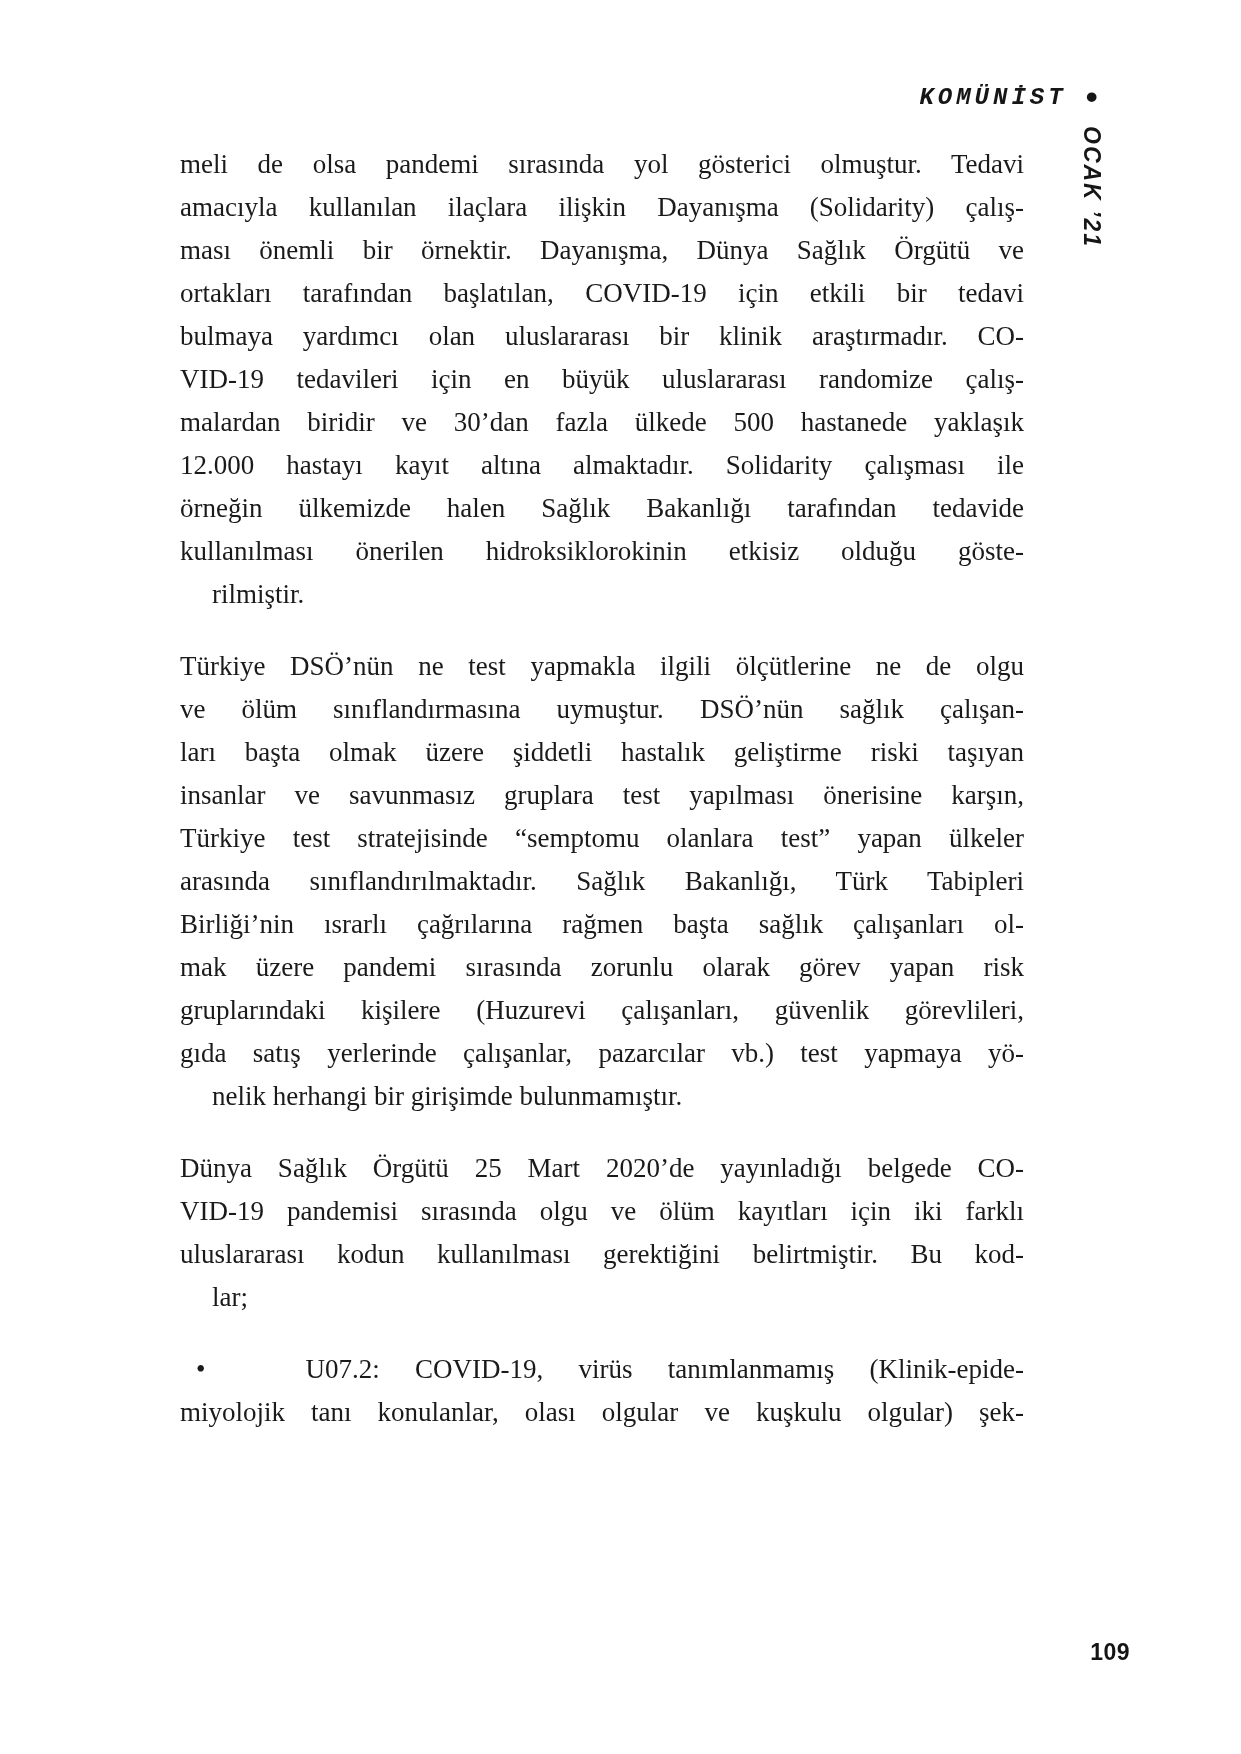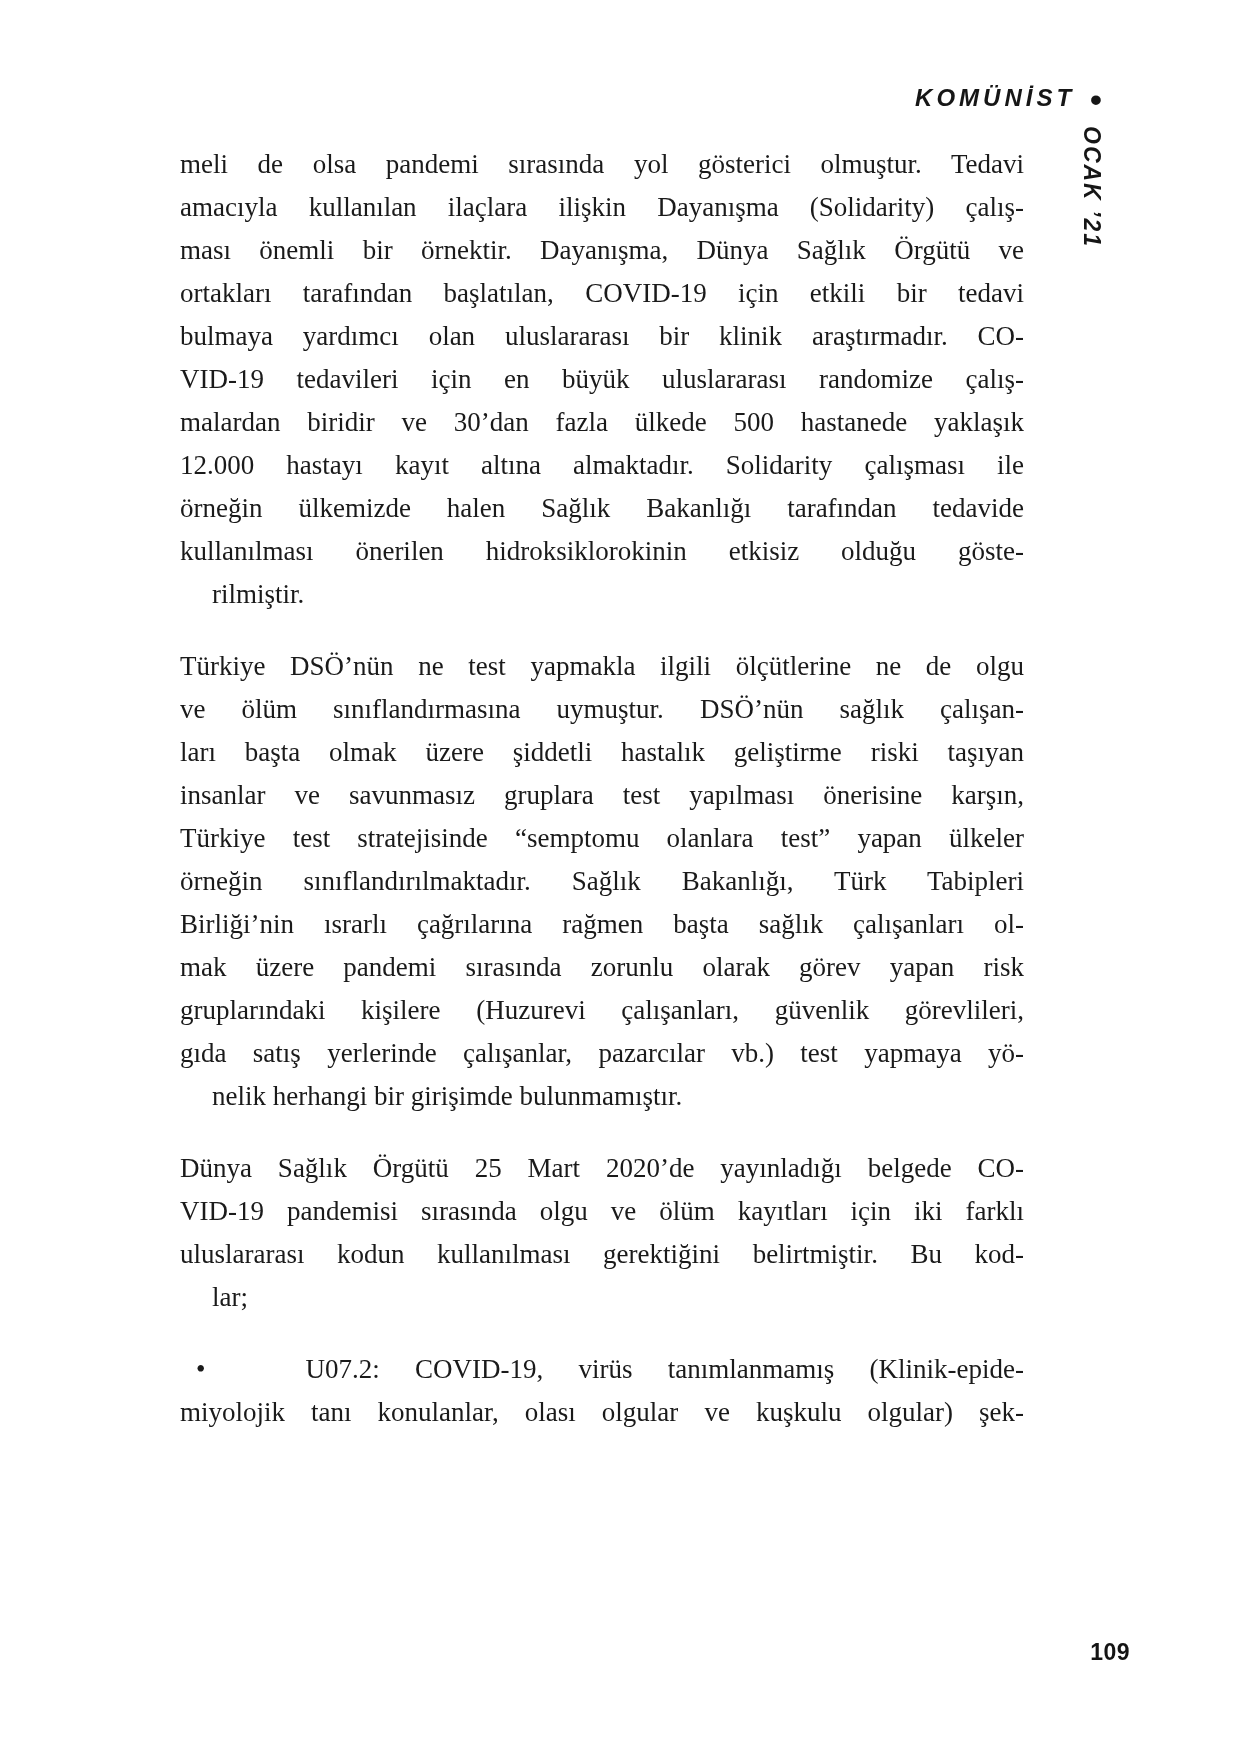--- a/index.html
+++ b/index.html
@@ -9,21 +9,21 @@
     background:#ffffff;
     color:#1a1a1a;
     font-family:"Liberation Serif", serif;
     overflow:hidden;
   }
   
   .running-head {
     position:absolute;
     top:84px; right:139px;
     display:flex; align-items:center; gap:15px;
-    font-family:Liberation Sans, sans-serif;
+    font-family:Liberation Mono, monospace;
     font-weight:bold; font-style:italic;
     font-size:24px; letter-spacing:4px;
     color:#161616;
     white-space:nowrap;
   }
   .running-head .dot {
     font-style:normal; letter-spacing:0;
     font-size:34px; line-height:0;
     transform:translateY(1px);
   }
@@ -92,21 +92,21 @@
       <div class="line">kullanılması önerilen hidroksiklorokinin etkisiz olduğu göste-</div>
       <div class="line last">rilmiştir.</div>
     </section>
 
     <section class="block">
       <div class="line">Türkiye DSÖ’nün ne test yapmakla ilgili ölçütlerine ne de olgu</div>
       <div class="line">ve ölüm sınıflandırmasına uymuştur. DSÖ’nün sağlık çalışan-</div>
       <div class="line">ları başta olmak üzere şiddetli hastalık geliştirme riski taşıyan</div>
       <div class="line">insanlar ve savunmasız gruplara test yapılması önerisine karşın,</div>
       <div class="line">Türkiye test stratejisinde “semptomu olanlara test” yapan ülkeler</div>
-      <div class="line">örneğin sınıflandırılmaktadır. Sağlık Bakanlığı, Türk Tabipleri</div>
+      <div class="line">arasında sınıflandırılmaktadır. Sağlık Bakanlığı, Türk Tabipleri</div>
       <div class="line">Birliği’nin ısrarlı çağrılarına rağmen başta sağlık çalışanları ol-</div>
       <div class="line">mak üzere pandemi sırasında zorunlu olarak görev yapan risk</div>
       <div class="line">gruplarındaki kişilere (Huzurevi çalışanları, güvenlik görevlileri,</div>
       <div class="line">gıda satış yerlerinde çalışanlar, pazarcılar vb.) test yapmaya yö-</div>
       <div class="line last">nelik herhangi bir girişimde bulunmamıştır.</div>
     </section>
 
     <section class="block">
       <div class="line">Dünya Sağlık Örgütü 25 Mart 2020’de yayınladığı belgede CO-</div>
       <div class="line">VID-19 pandemisi sırasında olgu ve ölüm kayıtları için iki farklı</div>

